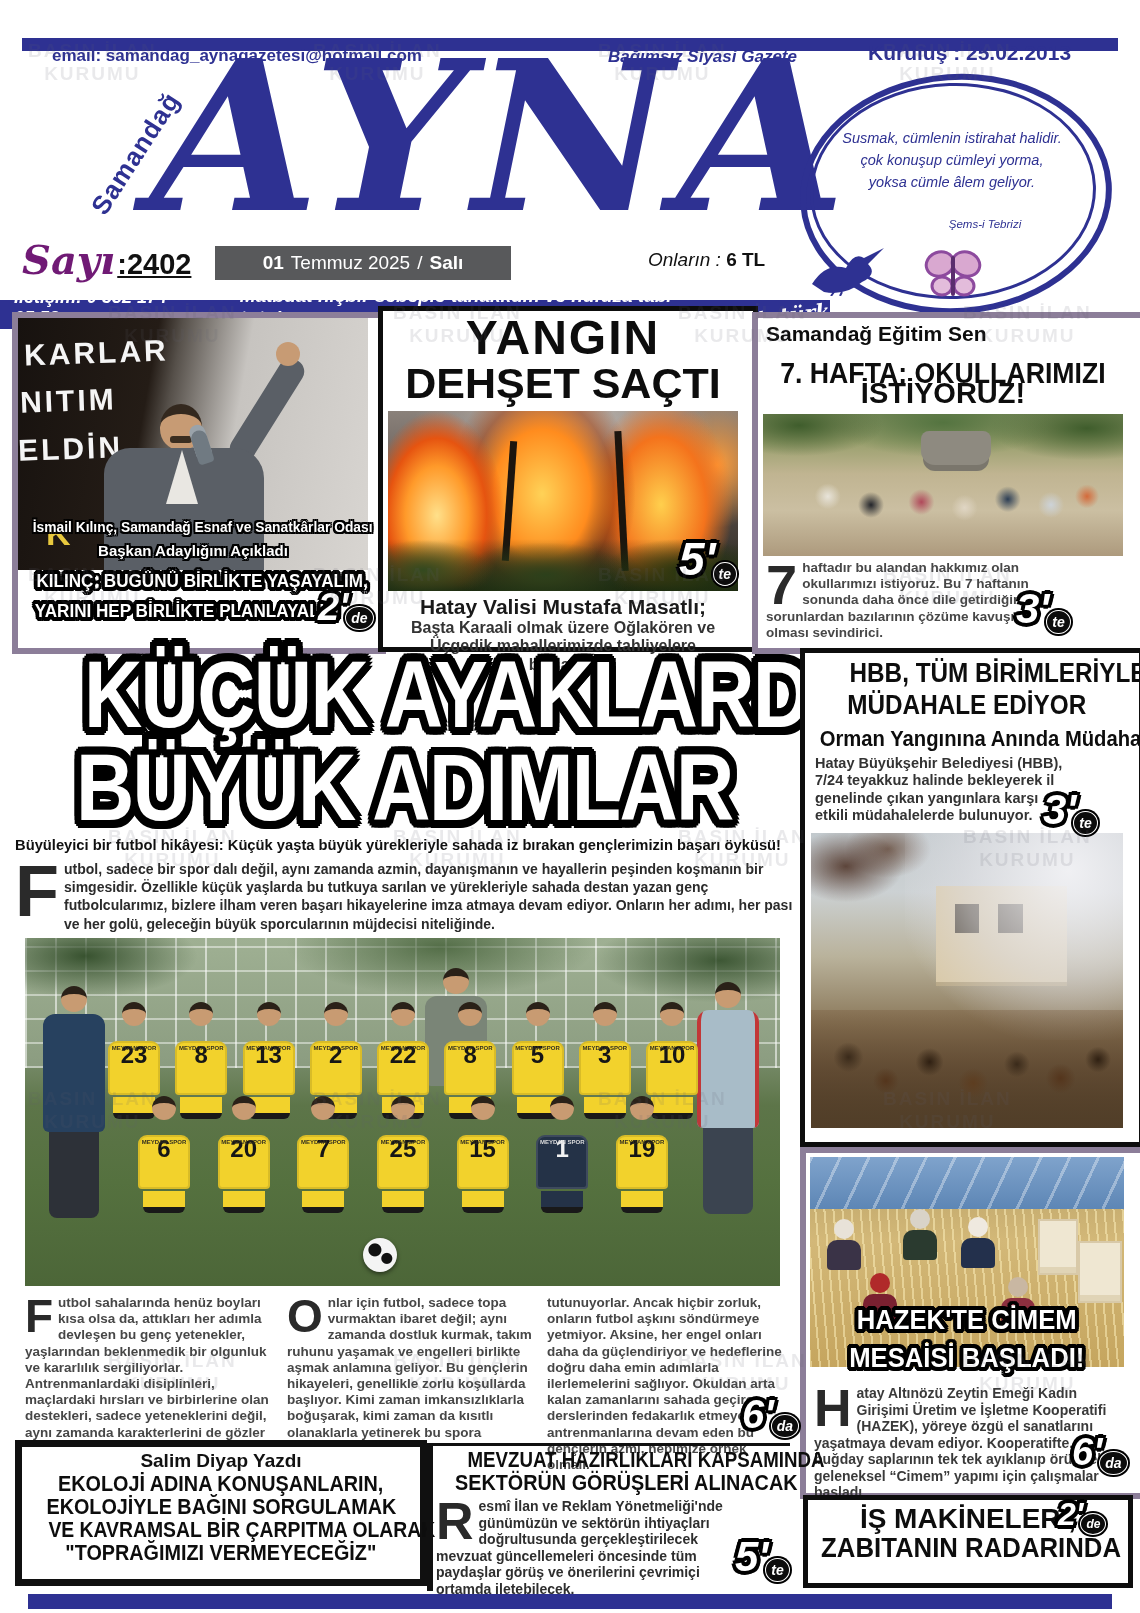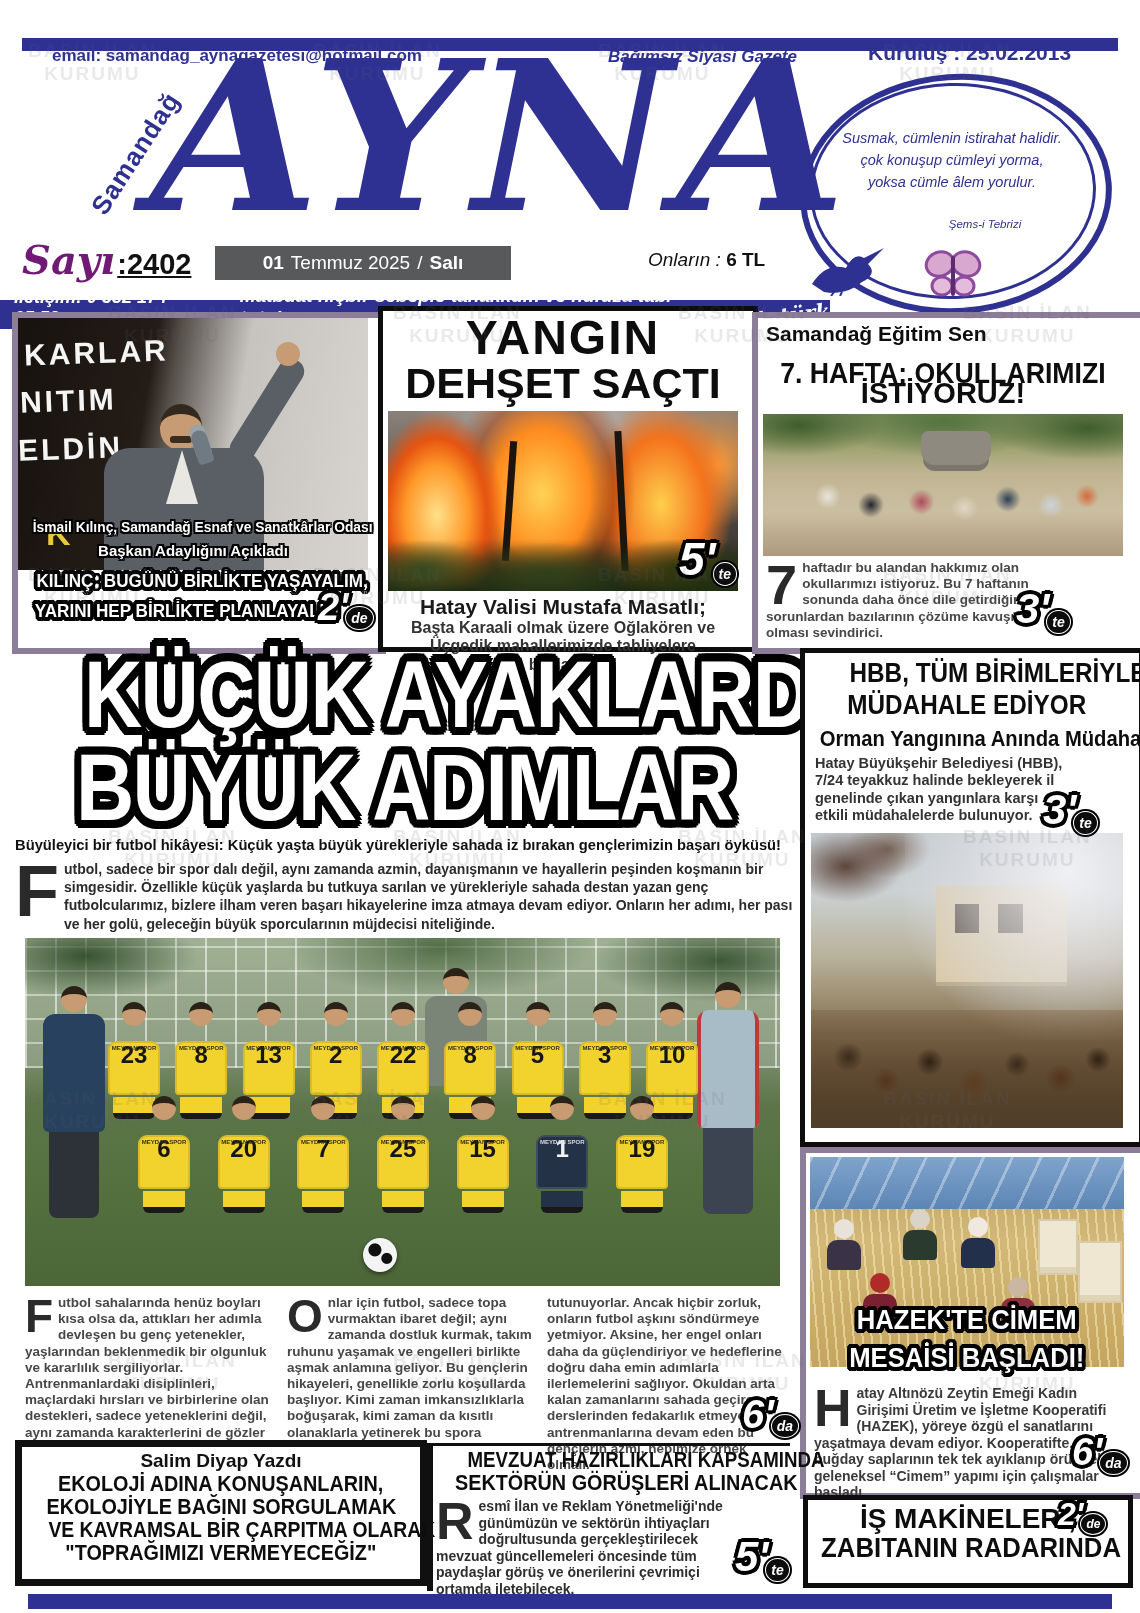--- a/index.html
+++ b/index.html
@@ -195,21 +195,21 @@
     <span class="c1">İletişim: 0 532 174 05 58</span>
     <span class="c2">Matbuat hiçbir sebeple tahakküm ve nüfuza tabi tutulamaz.</span>
     <span class="sig">K.Atatürk</span>
   </div>
 
   <div class="abs oval1"></div>
   <div class="abs oval2"></div>
   <div class="abs quote">
     <div>Susmak, cümlenin istirahat halidir.</div>
     <div>çok konuşup cümleyi yorma,</div>
-    <div>yoksa cümle âlem yorulur.</div>
+    <div>yoksa cümle âlem geliyor.</div>
   </div>
   <div class="abs quote-att">Şems-i Tebrizi</div>
   <svg class="abs" style="left:806px;top:244px;" width="82" height="52" viewBox="0 0 82 52">
     <path d="M6,40 Q20,18 40,24 Q48,8 58,14 L78,4 L62,20 Q72,30 56,38 Q40,52 18,48 Z" fill="#2e3192"></path>
     <path d="M28,48 l-3,4 M36,48 l-2,4" stroke="#2e3192" stroke-width="2"></path>
   </svg>
   <svg class="abs" style="left:922px;top:246px;" width="62" height="58" viewBox="0 0 62 58">
     <ellipse cx="18" cy="18" rx="14" ry="12" fill="#d9a8d0" stroke="#8d4a9e" stroke-width="3" transform="rotate(-20 18 18)"></ellipse>
     <ellipse cx="44" cy="18" rx="14" ry="12" fill="#d9a8d0" stroke="#8d4a9e" stroke-width="3" transform="rotate(20 44 18)"></ellipse>
     <ellipse cx="20" cy="40" rx="10" ry="9" fill="#e3bcdb" stroke="#8d4a9e" stroke-width="3"></ellipse>

